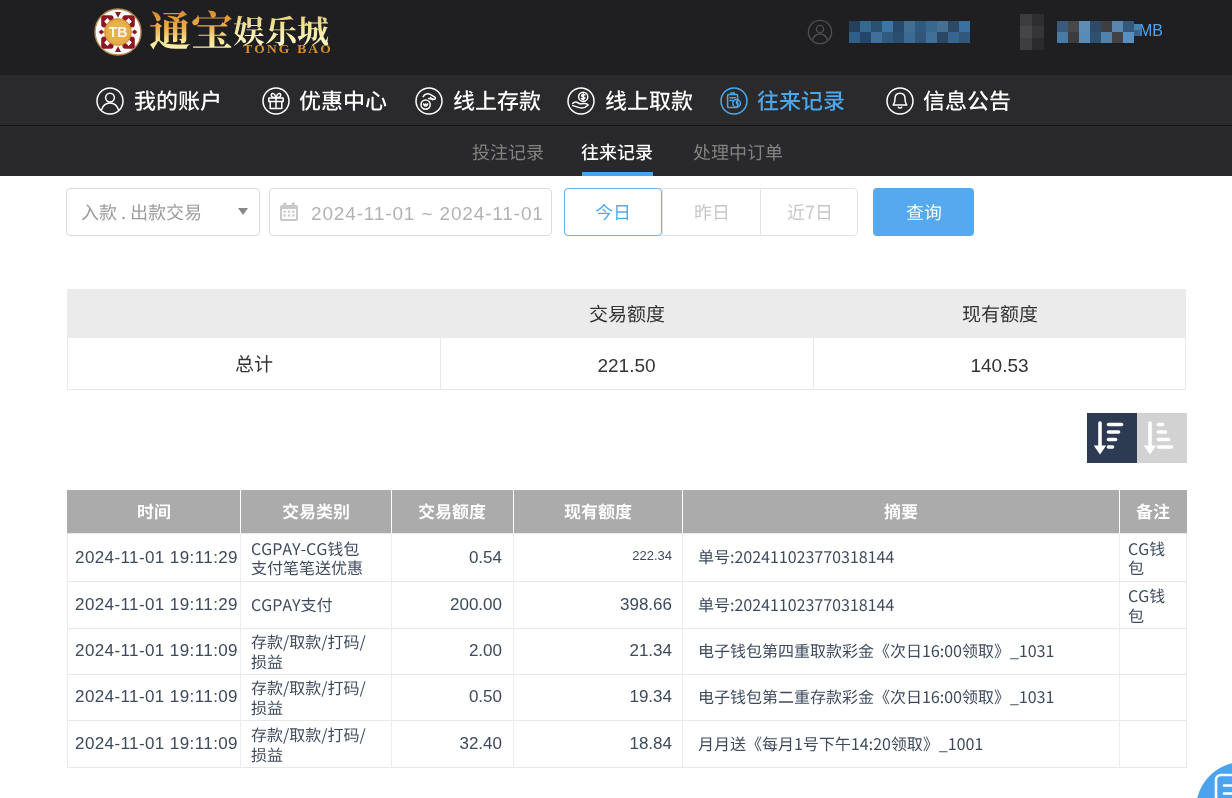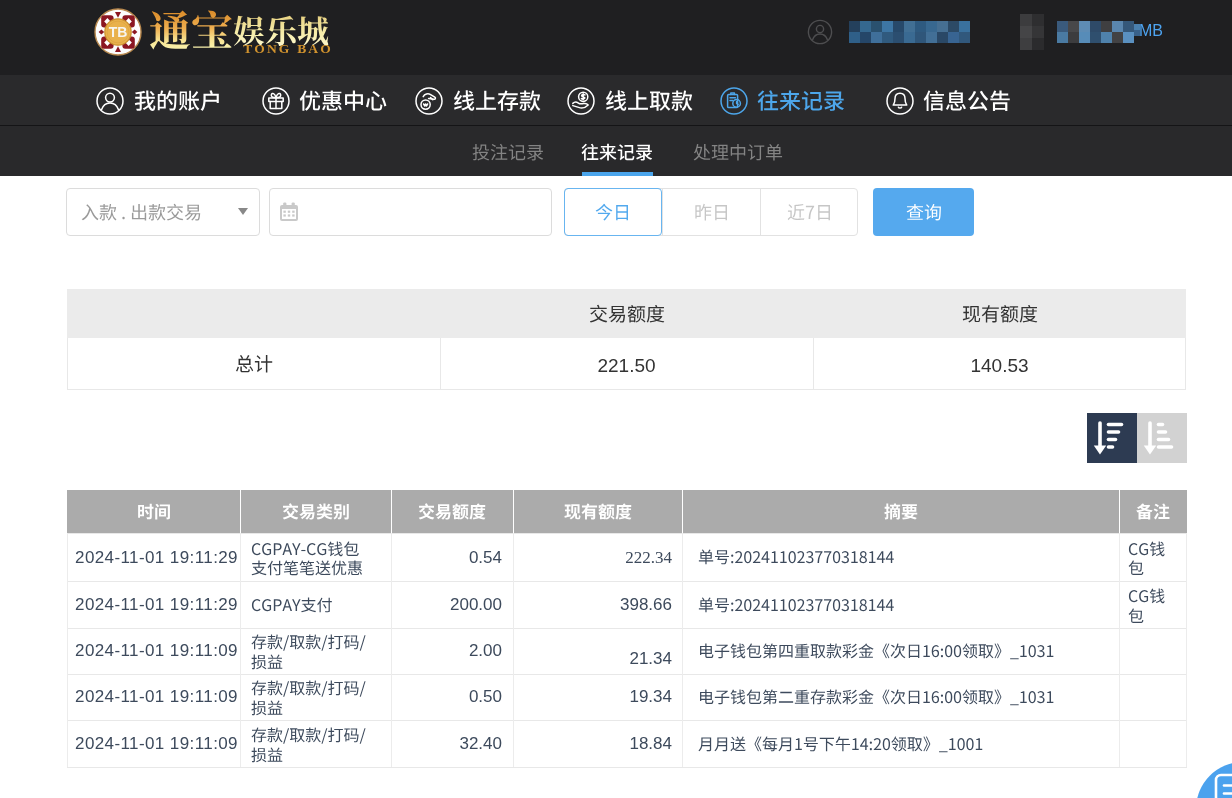--- a/index.html
+++ b/index.html
@@ -417,20 +417,21 @@
 <g fill="#c9c9c9" stroke="none">
 <rect x="5.4" y="9.6" width="2.4" height="2.2"></rect>
           <rect x="9.8" y="9.6" width="2.4" height="2.2"></rect>
           <rect x="14.2" y="9.6" width="2.4" height="2.2"></rect>
 <rect x="5.4" y="13.4" width="2.4" height="2.2"></rect>
           <rect x="9.8" y="13.4" width="2.4" height="2.2"></rect>
           <rect x="14.2" y="13.4" width="2.4" height="2.2"></rect>
 </g>
       </svg>
     </div>
+<div style="position:absolute;left:311px;top:202.5px;color:#b2b2b2;font-family:'Liberation Sans',sans-serif;font-size:19px;letter-spacing:0.85px;">2024-11-01 ~ 2024-11-01</div>
 <div style="position:absolute;left:564px;top:188px;width:294px;height:48px;border:1px solid #e2e2e2;border-radius:4px;box-sizing:border-box;background:#fff;"></div>
 <div style="position:absolute;left:662px;top:189px;width:1px;height:46px;background:#e2e2e2;"></div>
 <div style="position:absolute;left:760px;top:189px;width:1px;height:46px;background:#e2e2e2;"></div>
 <div style="position:absolute;left:564px;top:188px;width:98px;height:48px;border:1px solid #68b5f0;border-radius:4px;box-sizing:border-box;"></div>
 <div style="position:absolute;left:595.0px;top:200.8px;line-height:0;">
       <svg width="36.0" height="23.4" viewBox="0 -18.0 36.0 23.4" style="overflow:visible">
         <g fill="#52a9ee">
           <use href="#q42" transform="translate(0.00,0) scale(0.0180,-0.0180)"></use>
           <use href="#q43" transform="translate(18.00,0) scale(0.0180,-0.0180)"></use>
         </g>
@@ -617,21 +618,21 @@
           <use href="#q78" transform="translate(16.00,0) scale(0.0160,-0.0160)"></use>
           <use href="#q79" transform="translate(32.00,0) scale(0.0160,-0.0160)"></use>
           <use href="#q79" transform="translate(48.00,0) scale(0.0160,-0.0160)"></use>
           <use href="#q80" transform="translate(64.00,0) scale(0.0160,-0.0160)"></use>
           <use href="#q81" transform="translate(80.00,0) scale(0.0160,-0.0160)"></use>
           <use href="#q82" transform="translate(96.00,0) scale(0.0160,-0.0160)"></use>
         </g>
       </svg>
     </div>
 <div style="position:absolute;left:402px;top:547.5px;width:100px;text-align:right;color:#3d4a5c;font-family:'Liberation Sans',sans-serif;font-size:17px;">0.54</div>
-<div style="position:absolute;left:572px;top:547.5px;width:100px;text-align:right;color:#3d4a5c;font-family:Liberation Serif, serif;font-size:17px;">222.34</div>
+<div style="position:absolute;left:572px;top:547.5px;width:100px;text-align:right;color:#3d4a5c;font-family:Liberation Sans, sans-serif;font-size:13px;">222.34</div>
 <div style="position:absolute;left:698.0px;top:547.1px;line-height:0;">
       <svg width="196.3" height="20.8" viewBox="0 -16.0 196.3 20.8" style="overflow:visible">
         <g fill="#3d4a5c">
           <use href="#q34" transform="translate(0.00,0) scale(0.0160,-0.0160)"></use>
           <use href="#q83" transform="translate(16.00,0) scale(0.0160,-0.0160)"></use>
           <use href="#q84" transform="translate(32.00,0) scale(0.0160,-0.0160)"></use>
           <use href="#q85" transform="translate(36.45,0) scale(0.0160,-0.0160)"></use>
           <use href="#q86" transform="translate(45.33,0) scale(0.0160,-0.0160)"></use>
           <use href="#q85" transform="translate(54.21,0) scale(0.0160,-0.0160)"></use>
           <use href="#q87" transform="translate(63.09,0) scale(0.0160,-0.0160)"></use>
@@ -745,21 +746,21 @@
     </div>
 <div style="position:absolute;left:251.0px;top:651.8px;line-height:0;">
       <svg width="32.0" height="20.8" viewBox="0 -16.0 32.0 20.8" style="overflow:visible">
         <g fill="#3d4a5c">
           <use href="#q96" transform="translate(0.00,0) scale(0.0160,-0.0160)"></use>
           <use href="#q97" transform="translate(16.00,0) scale(0.0160,-0.0160)"></use>
         </g>
       </svg>
     </div>
 <div style="position:absolute;left:402px;top:641.2px;width:100px;text-align:right;color:#3d4a5c;font-family:'Liberation Sans',sans-serif;font-size:17px;">2.00</div>
-<div style="position:absolute;left:572px;top:641.2px;width:100px;text-align:right;color:#3d4a5c;font-family:'Liberation Sans',sans-serif;font-size:17px;margin-top:8px;">21.34</div>
+<div style="position:absolute;left:572px;top:641.2px;width:100px;text-align:right;color:#3d4a5c;font-family:'Liberation Sans',sans-serif;font-size:17px;">21.34</div>
 <div style="position:absolute;left:698.0px;top:640.8px;line-height:0;">
       <svg width="356.4" height="20.8" viewBox="0 -16.0 356.4 20.8" style="overflow:visible">
         <g fill="#3d4a5c">
           <use href="#q98" transform="translate(0.00,0) scale(0.0160,-0.0160)"></use>
           <use href="#q99" transform="translate(16.00,0) scale(0.0160,-0.0160)"></use>
           <use href="#q75" transform="translate(32.00,0) scale(0.0160,-0.0160)"></use>
           <use href="#q76" transform="translate(48.00,0) scale(0.0160,-0.0160)"></use>
           <use href="#q100" transform="translate(64.00,0) scale(0.0160,-0.0160)"></use>
           <use href="#q101" transform="translate(80.00,0) scale(0.0160,-0.0160)"></use>
           <use href="#q102" transform="translate(96.00,0) scale(0.0160,-0.0160)"></use>

